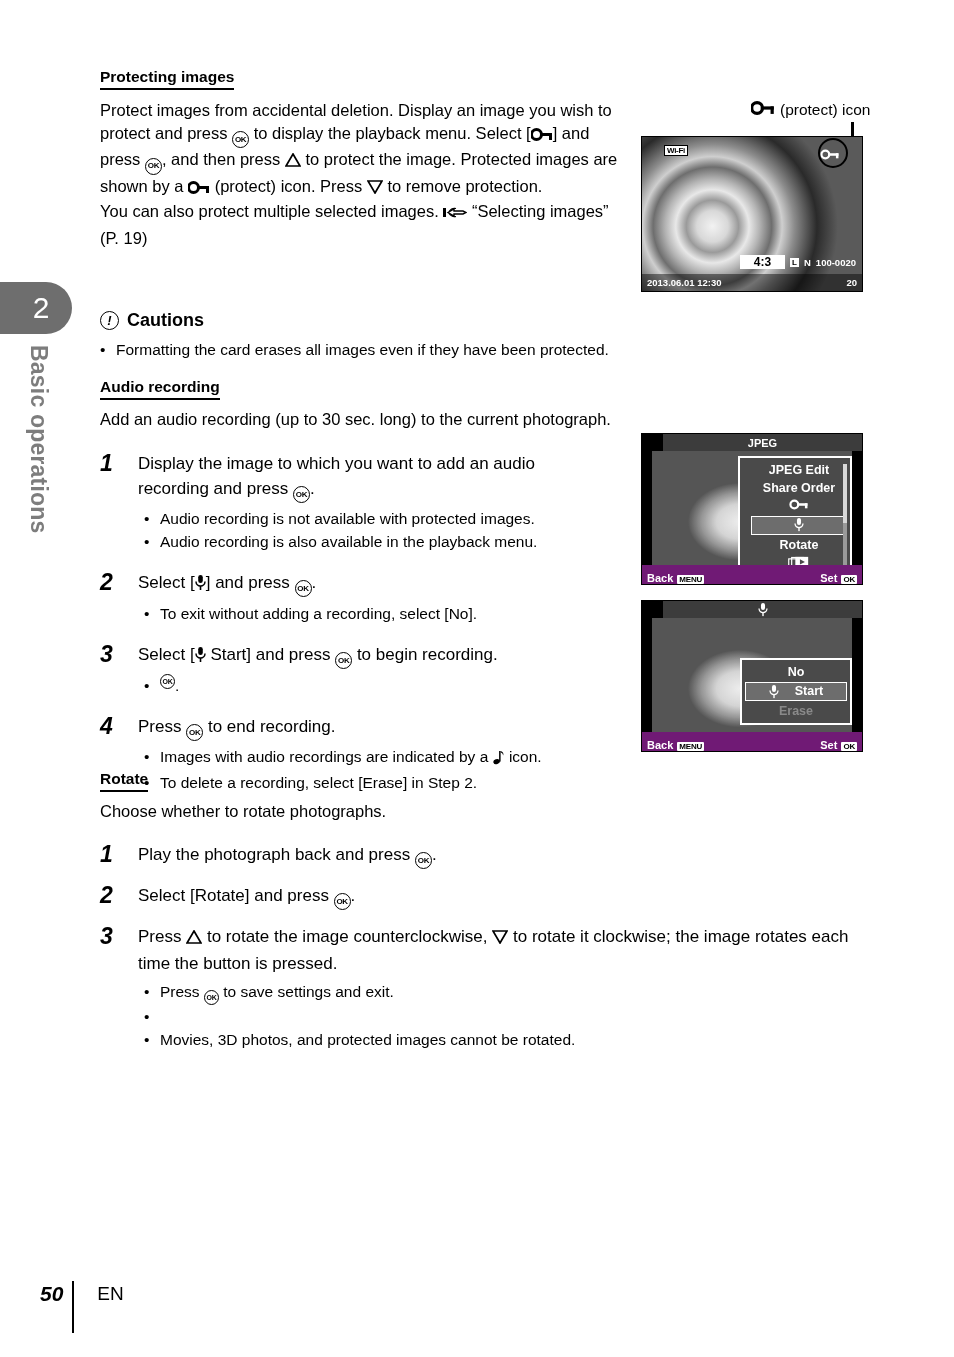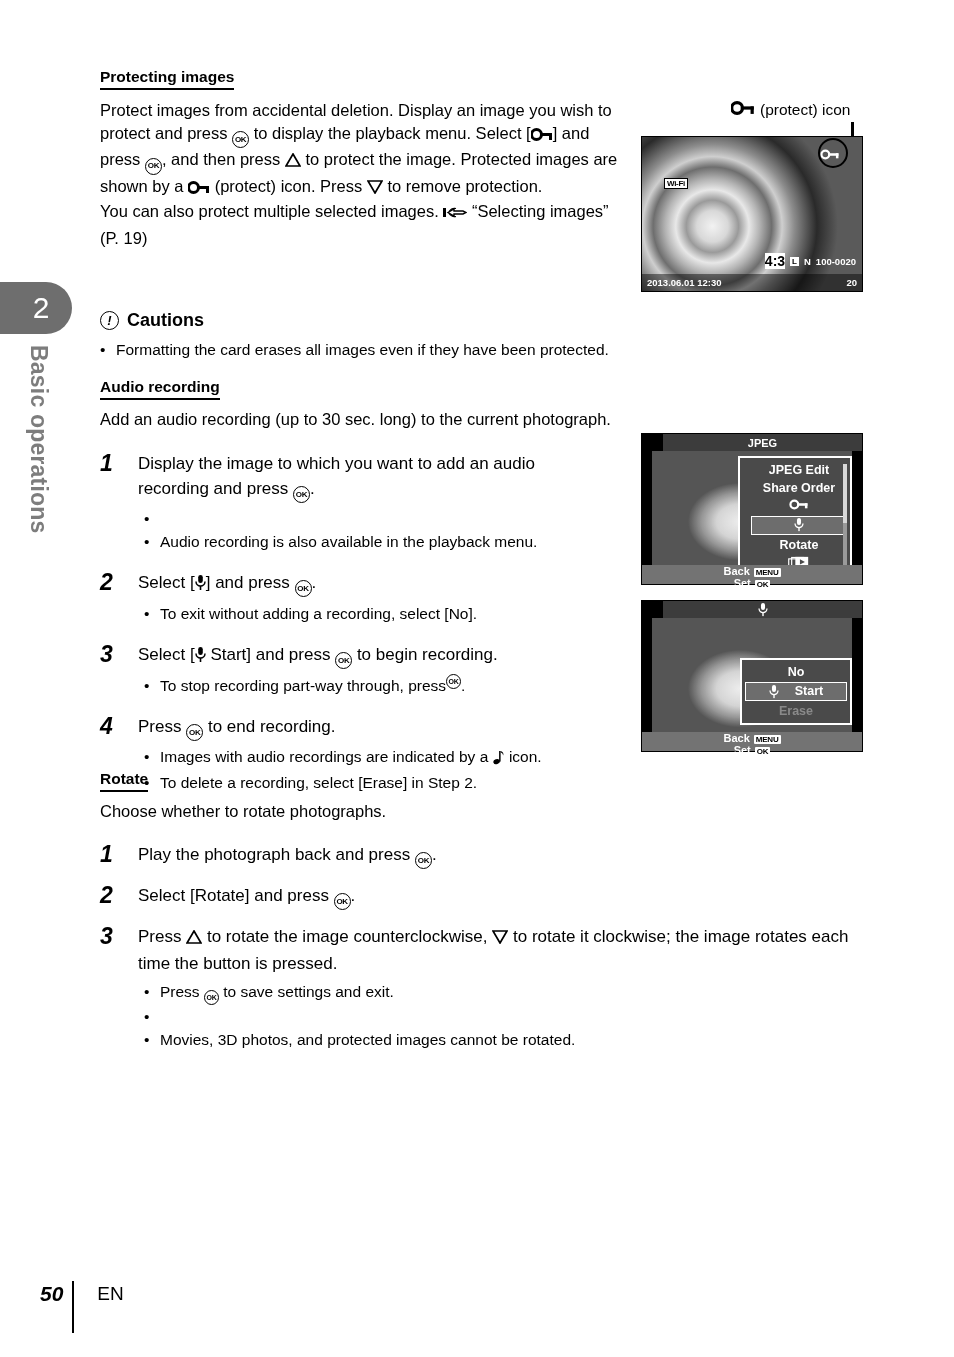--- a/index.html
+++ b/index.html
@@ -117,23 +117,23 @@
 
   .lcd-bar {
     position: absolute; left:0; right:0;
     background: #3c3c3c;
     color: #ffffff;
     font-size: 11px; font-weight: bold;
     display: flex; align-items: center; justify-content: center; margin-left: 21px;
   }
   .lcd-foot {
     position:absolute; left:0; right:0; bottom:0; height:19px;
-    background:#737373; color:#fff;
-    display:flex; align-items:center; justify-content:space-between;
-    padding: 0 5px; font-size: 11px; font-weight:bold;flex-direction:column;
+    background:#701a75; color:#fff;
+    display:flex; align-items:flex-end; justify-content:space-between;
+    padding: 0 5px; font-size: 11px; font-weight:bold;
   }
   .key-badge {
     display:inline-block; background:#fff; color:#000;
     font-size:8px; font-weight:bold; padding:0 2px; margin-left:4px;
     border-radius:1px; letter-spacing:-.2px;
   }
   .menu-panel {
     position: absolute;
     background: #4a4a4a;
     border: 2px solid #ffffff;
@@ -248,20 +248,21 @@
   <div class="body-text" style="margin-top:8px;">Add an audio recording (up to 30 sec. long) to the current photograph.</div>
 
   
   <div class="step" style="margin-top:20px; width:500px;">
     <div class="n">1</div>
     <div class="stext">
       <span>Display the image to which you want to add an audio recording and press </span><span class="ok-btn">OK</span><span>.</span>
       <div class="substeps">
         <div class="bullet-row">
             <span class="dot">•</span>
+            <span>Audio recording is not available with protected images.</span>
           </div>
         <div class="bullet-row">
             <span class="dot">•</span>
             <span>Audio recording is also available in the playback menu.</span>
           </div>
       </div>
     </div>
   </div>
 
   
@@ -287,21 +288,20 @@
     <div class="n">3</div>
     <div class="stext">
       <span>Select [</span><span class="mic-icon"><svg width="11" height="17" viewBox="0 0 11 17">
             <rect x="3.2" y="1" width="4.6" height="8" rx="2.3" fill="#000"></rect>
             <path d="M1 7.5 a4.5 4.5 0 0 0 9 0" fill="none" stroke="#000" stroke-width="1.5"></path>
             <rect x="4.7" y="12" width="1.6" height="4" fill="#000"></rect>
           </svg></span><span> Start] and press </span><span class="ok-btn">OK</span><span> to begin recording.</span>
       <div class="substeps">
         <div class="bullet-row">
             <span class="dot">•</span>
-            <span>To stop recording part-way through, press </span>
             <span class="ok-btn sm">OK</span>
             <span>.</span>
           </div>
       </div>
     </div>
   </div>
 
   
   <div class="step" style="margin-top:17px; width:540px;">
     <div class="n">4</div>
@@ -361,47 +361,47 @@
           </div>
         <div class="bullet-row">
             <span class="dot">•</span>
             <span>Movies, 3D photos, and protected images cannot be rotated.</span>
           </div>
       </div>
     </div>
   </div>
 </div>
 
-<div style="position:absolute; left:731px; top:101px; font-size:15.5px; display:flex; align-items:center; gap:5px;">
+<div style="position:absolute; left:751px; top:101px; font-size:15.5px; display:flex; align-items:center; gap:5px;">
   <span class="key-icon"><svg width="24" height="14" viewBox="0 0 22 13">
         <circle cx="5.5" cy="6.5" r="5" fill="none" stroke="#000" stroke-width="3"></circle>
         <rect x="9" y="5" width="12" height="3" fill="#000"></rect>
         <rect x="18" y="5" width="3" height="7" fill="#000"></rect>
       </svg></span>
   <span>(protect) icon</span>
 </div>
 <div class="callout-line" style="left:851px; top:122px; height:22px;"></div>
 
 <div class="cam" style="left:641px; top:136px; width:222px; height:156px;">
   <div class="cam-photo">
     <div class="ph-flowers"></div>
   </div>
 
-  <div style="position:absolute; left:22px; top:8px; background:#fff; border:1.5px solid #000; padding:0 2px; font-size:8px; font-weight:bold; color:#000; letter-spacing:-.3px;margin-top:33px;"><span>Wi-Fi</span></div>
+  <div style="position:absolute; left:22px; top:8px; background:#fff; border:1.5px solid #000; padding:0 2px; font-size:8px; font-weight:bold; color:#000; letter-spacing:-.3px;"><span>Wi-Fi</span></div>
 
   <div style="position:absolute; right:22px; top:9px;">
     <svg width="20" height="11" viewBox="0 0 22 13">
         <circle cx="5.5" cy="6.5" r="4.6" fill="none" stroke="#fff" stroke-width="2.6"></circle>
         <rect x="9" y="5" width="12" height="3" fill="#fff"></rect>
         <rect x="18" y="5" width="3" height="6" fill="#fff"></rect>
       </svg>
   </div>
 
   <div style="position:absolute; right:6px; bottom:22px; display:flex; align-items:center; gap:5px; color:#fff; font-size:9.5px; font-weight:bold;">
-    <span style="background:#fff; color:#000; padding:0 0; font-size:14px;">4:3</span>
+    <span style="background:#fff; color:#000; padding:0 14px; font-size:12px;">4:3</span>
     <span style="background:#fff; color:#000; padding:0 2px; font-size:8px;">L</span>
     <span>N</span>
     <span>100-0020</span>
   </div>
 
   <div style="position:absolute; left:0; right:0; bottom:0; height:17px; display:flex; align-items:center; justify-content:space-between; padding:0 5px; color:#fff; font-size:9.5px; font-weight:bold; background:rgba(0,0,0,.45);">
     <span>2013.06.01 12:30</span>
     <span>20</span>
   </div>
 

